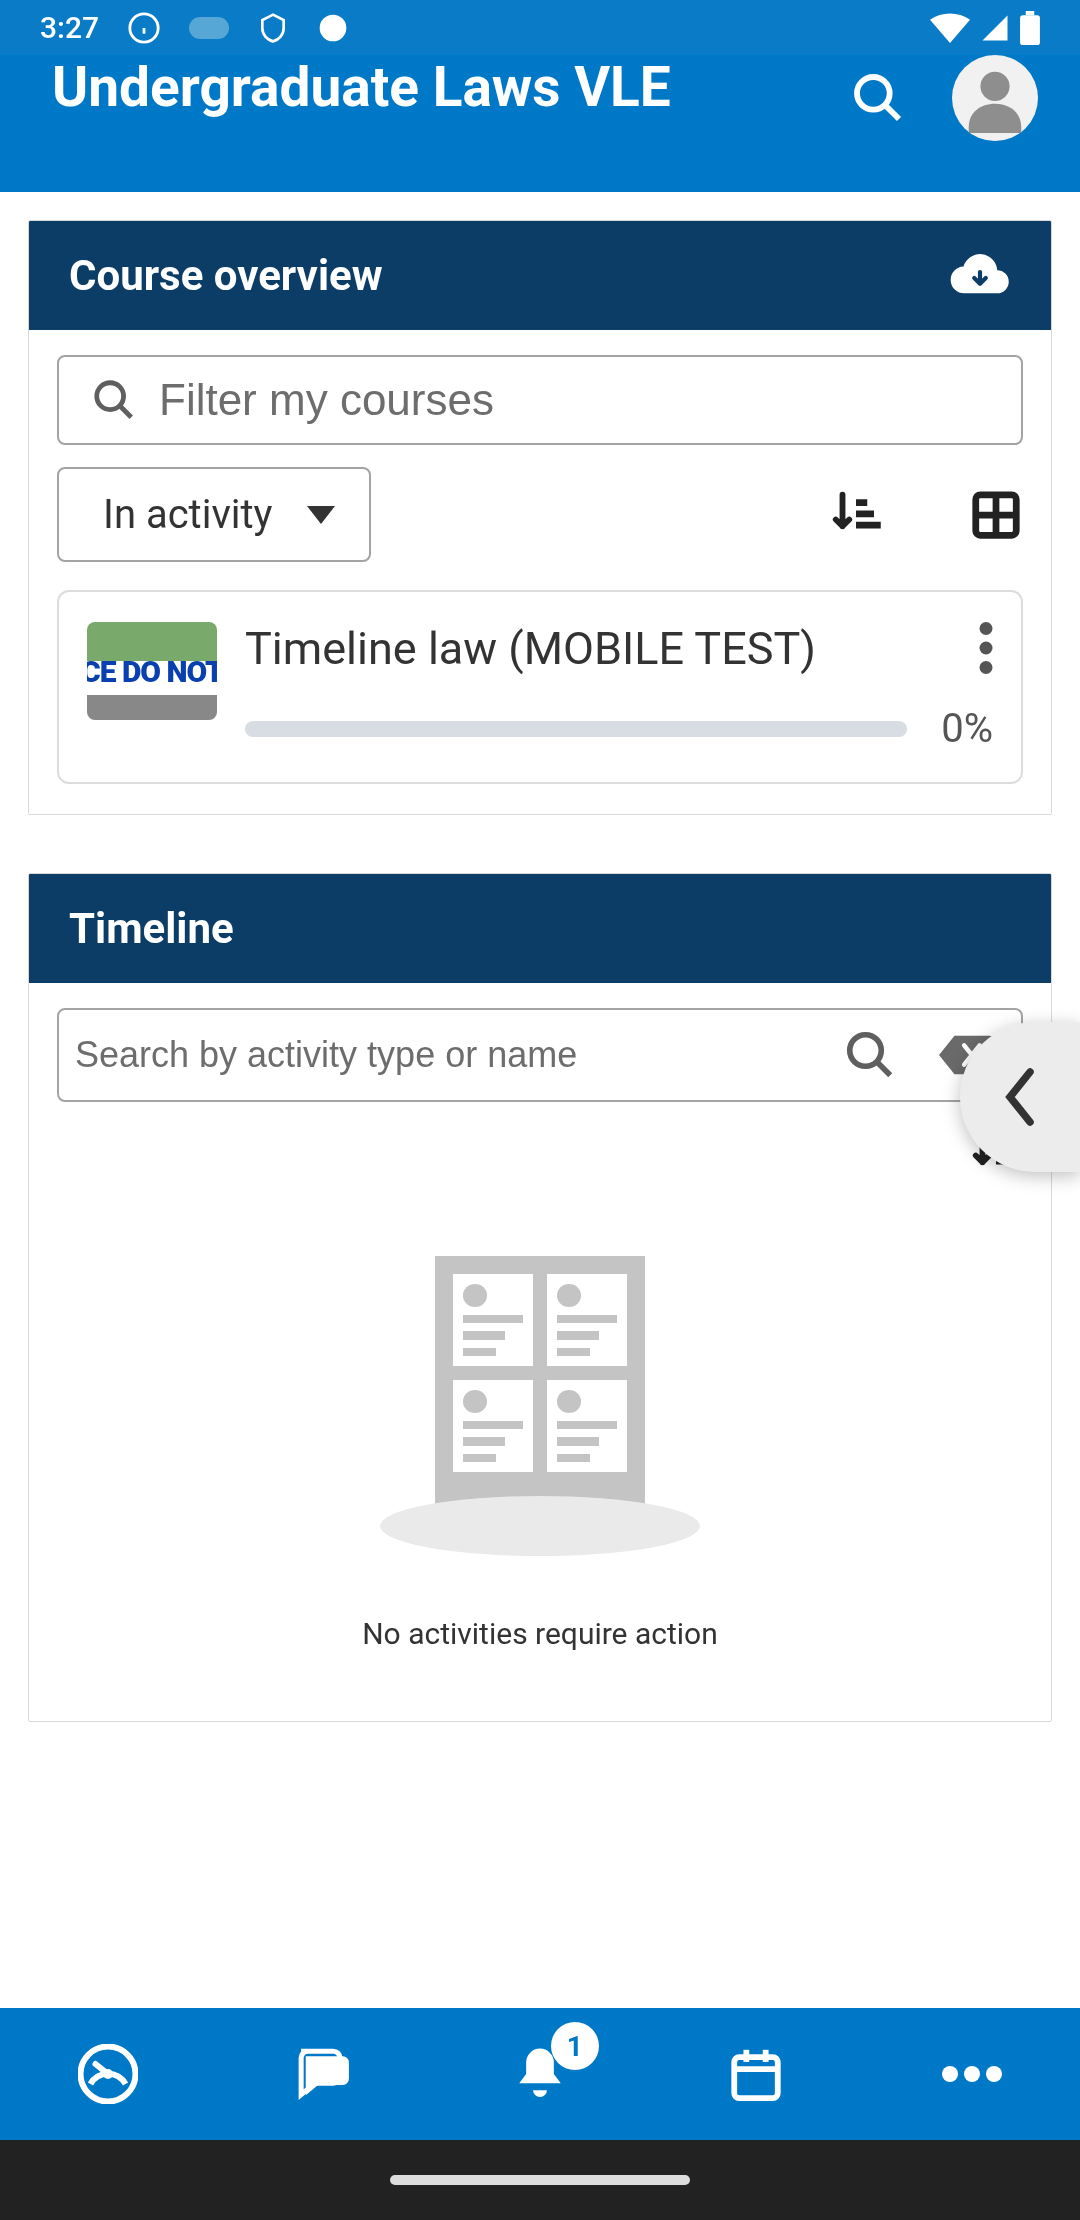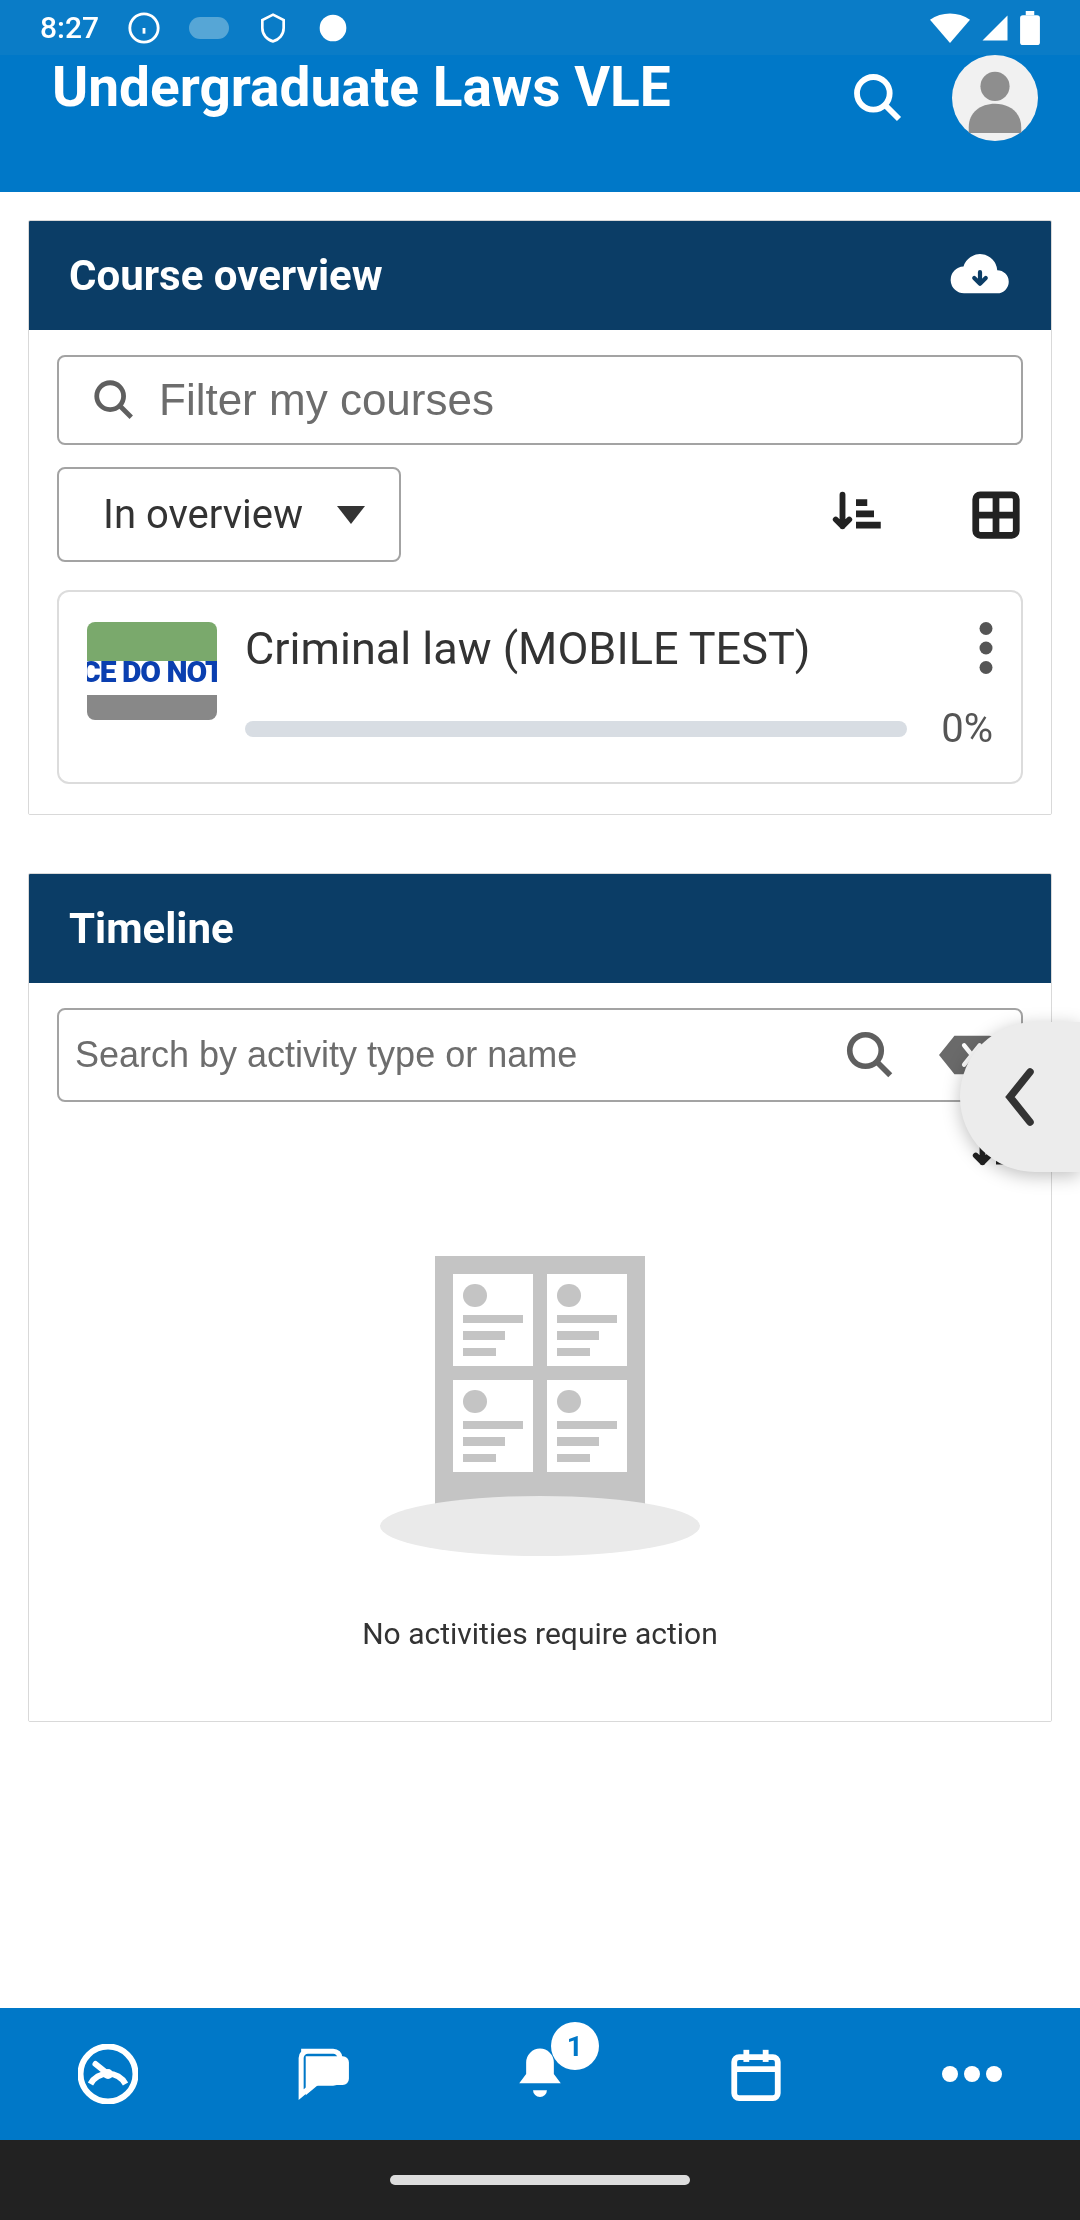--- a/index.html
+++ b/index.html
@@ -77,21 +77,21 @@
   .grid-cell { width:80px; height:92px; background:#fff; display:flex; flex-direction:column; padding:10px; gap:8px; }
   .g-circ { width:24px; height:24px; border-radius:50%; background:#c4c4c4; }
   .g-line { height:9px; background:#c4c4c4; }
   .shadow-ellipse { width:320px; height:60px; border-radius:50%; background:#eaeaea; margin-top:-20px; margin-bottom:60px; }
 </style>
 </head>
 <body>
 
 <div class="status-bar">
   <div class="status-left">
-    <span>8:27</span>
+    <span>3:27</span>
     <span class="icon">
       <svg width="34" height="34" viewBox="0 0 24 24" fill="none" stroke="#fff" stroke-width="2">
           <circle cx="12" cy="12" r="10"></circle>
           <line x1="12" y1="8" x2="12" y2="8"></line>
           <line x1="12" y1="12" x2="12" y2="16"></line>
         </svg>
     </span>
     <span class="icon">
       <svg width="40" height="22" viewBox="0 0 40 22">
           <rect x="0" y="0" width="40" height="22" rx="11" fill="#56a6d6"></rect>
@@ -164,21 +164,21 @@
           <svg width="46" height="46" viewBox="0 0 24 24" fill="none" stroke="#5f5f5f" stroke-width="2.5">
               <circle cx="10" cy="10" r="7"></circle>
               <line x1="21" y1="21" x2="15" y2="15"></line>
             </svg>
         </span>
         <input type="text" placeholder="Filter my courses" style="">
       </div>
 
       <div class="controls-row">
         <div class="dropdown">
-          <span>In overview</span>
+          <span>In activity</span>
           <span class="tri-down"></span>
         </div>
         <div class="ctrl-spacer"></div>
         <span class="icon">
           <svg width="54" height="54" viewBox="0 0 24 24" fill="#222">
               <path d="M6 3v14m0 0l-3-3m3 3l3-3" stroke="#222" stroke-width="2.6" fill="none" stroke-linecap="round"></path>
               <rect x="12" y="5" width="5" height="3"></rect>
               <rect x="12" y="10" width="8" height="3"></rect>
               <rect x="12" y="15" width="11" height="3"></rect>
             </svg>
@@ -193,21 +193,21 @@
       </div>
 
       <div class="course-row">
         <div class="course-thumb">
           <div class="thumb-bg">
               <span class="thumb-text">CE DO NOT</span>
             </div>
         </div>
         <div class="course-main">
           <div class="course-title-row">
-            <div class="course-title">Criminal law (MOBILE TEST)</div>
+            <div class="course-title">Timeline law (MOBILE TEST)</div>
             <span class="icon">
               <svg width="14" height="52" viewBox="0 0 6 24" fill="#555">
                   <circle cx="3" cy="3" r="3"></circle>
                   <circle cx="3" cy="12" r="3"></circle>
                   <circle cx="3" cy="21" r="3"></circle>
                 </svg>
             </span>
           </div>
           <div class="progress-row">
             <div class="progress-track"></div>

